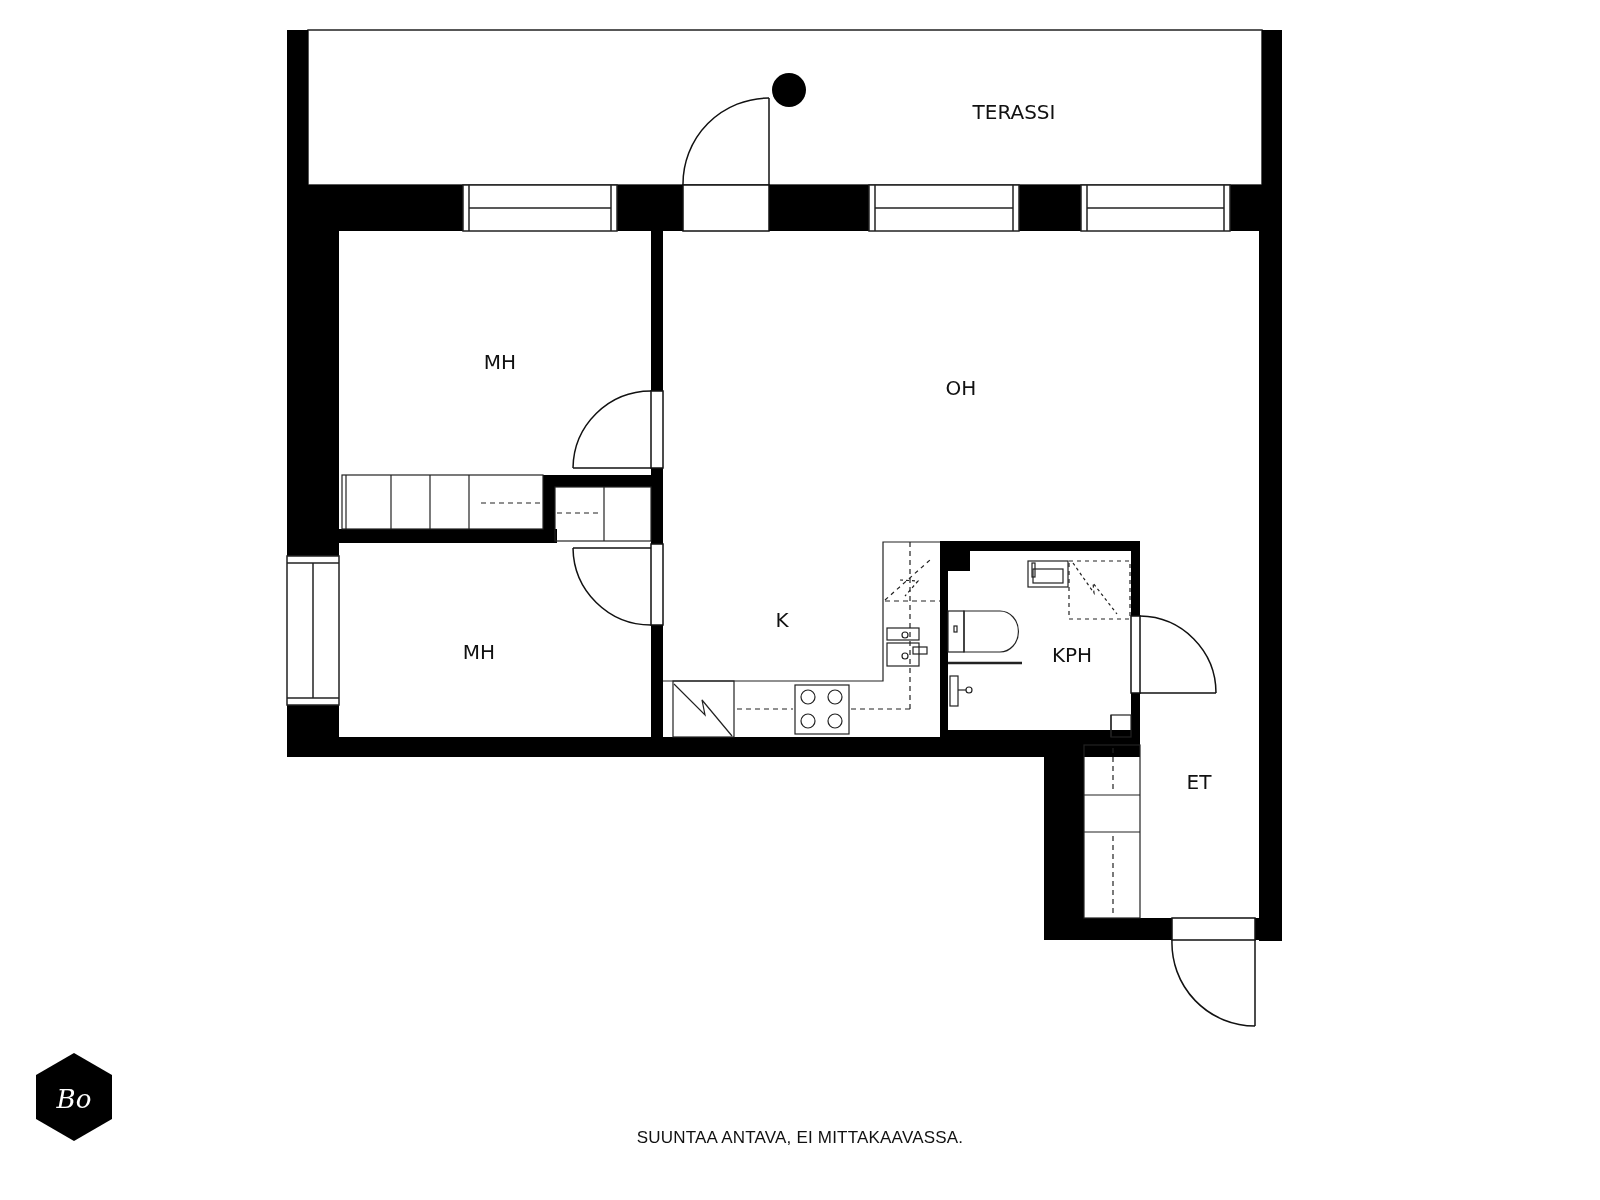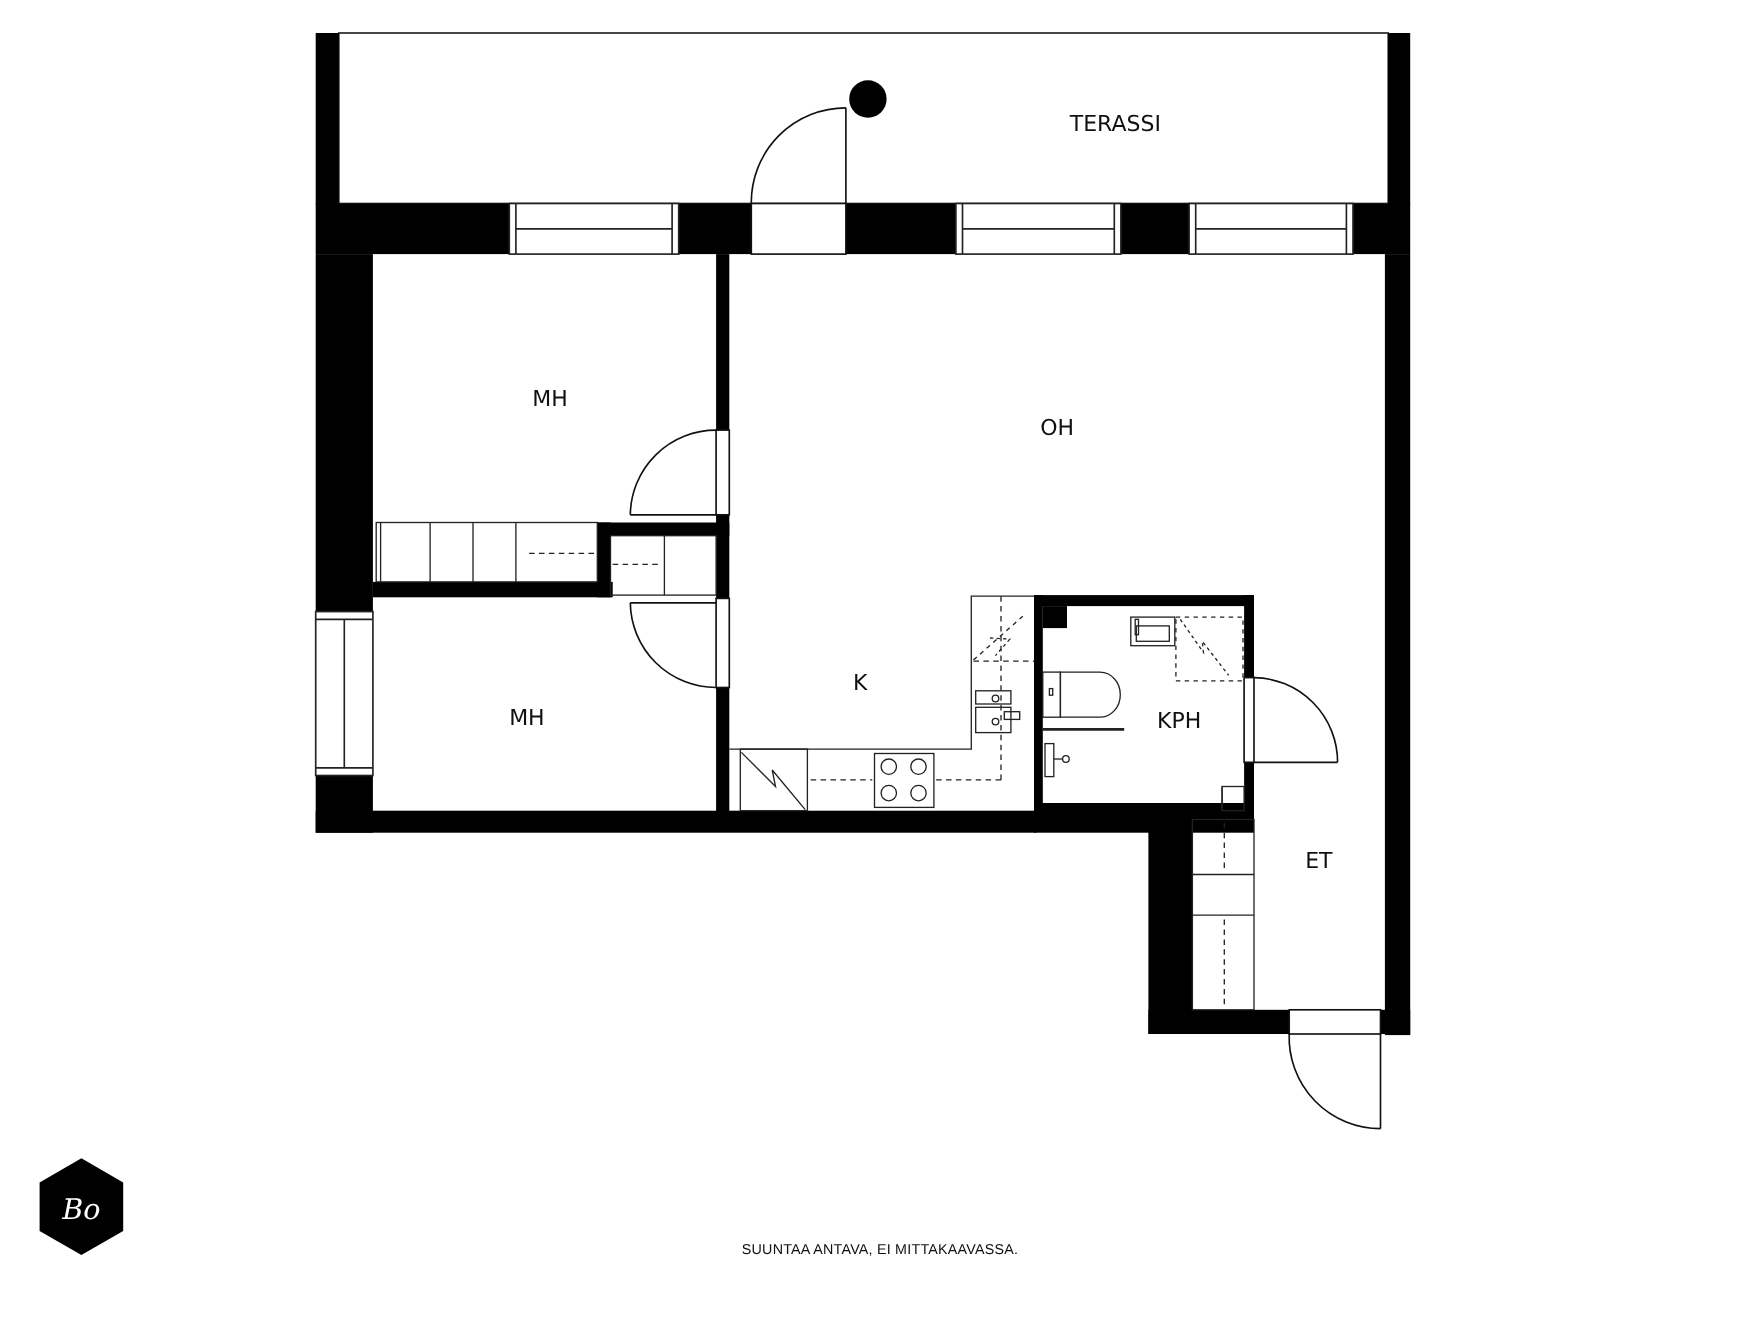--- a/index.html
+++ b/index.html
@@ -1,19 +1,19 @@
 <!DOCTYPE html>
 <html><head>
   <meta charset="utf-8">
   <style>
     html, body { margin: 0; padding: 0; background: #ffffff; }
     body { width: 1600px; height: 1200px; position: relative; overflow: hidden; font-family: "DejaVu Sans", sans-serif; }
     #plan { position: absolute; left: 0; top: 0; }
     .room-label { font-family: "DejaVu Sans", sans-serif; font-size: 20px; fill: #111; }
-    .disclaimer { position: absolute; left: 0; width: 1600px; top: 1128px; text-align: center; font-family: "Liberation Sans", sans-serif; font-size: 13px; color: #111; letter-spacing: 0.2px; }
+    .disclaimer { position: absolute; left: 0; width: 1600px; top: 1128px; text-align: center; font-family: "Liberation Sans", sans-serif; font-size: 17px; color: #111; letter-spacing: 0.2px; }
     .logo { position: absolute; left: 34px; top: 1052px; width: 80px; height: 90px; }
   </style>
 </head>
 <body>
 
 <svg id="plan" width="1600" height="1200" viewBox="0 0 1600 1200" xmlns="http://www.w3.org/2000/svg">
   <g>
     <rect x="308" y="30" width="954" height="155" fill="none" stroke="#222" stroke-width="1.5"></rect>
     <rect x="287" y="30" width="21" height="156" fill="#000"></rect>
     <rect x="1262" y="30" width="20" height="156" fill="#000"></rect>

